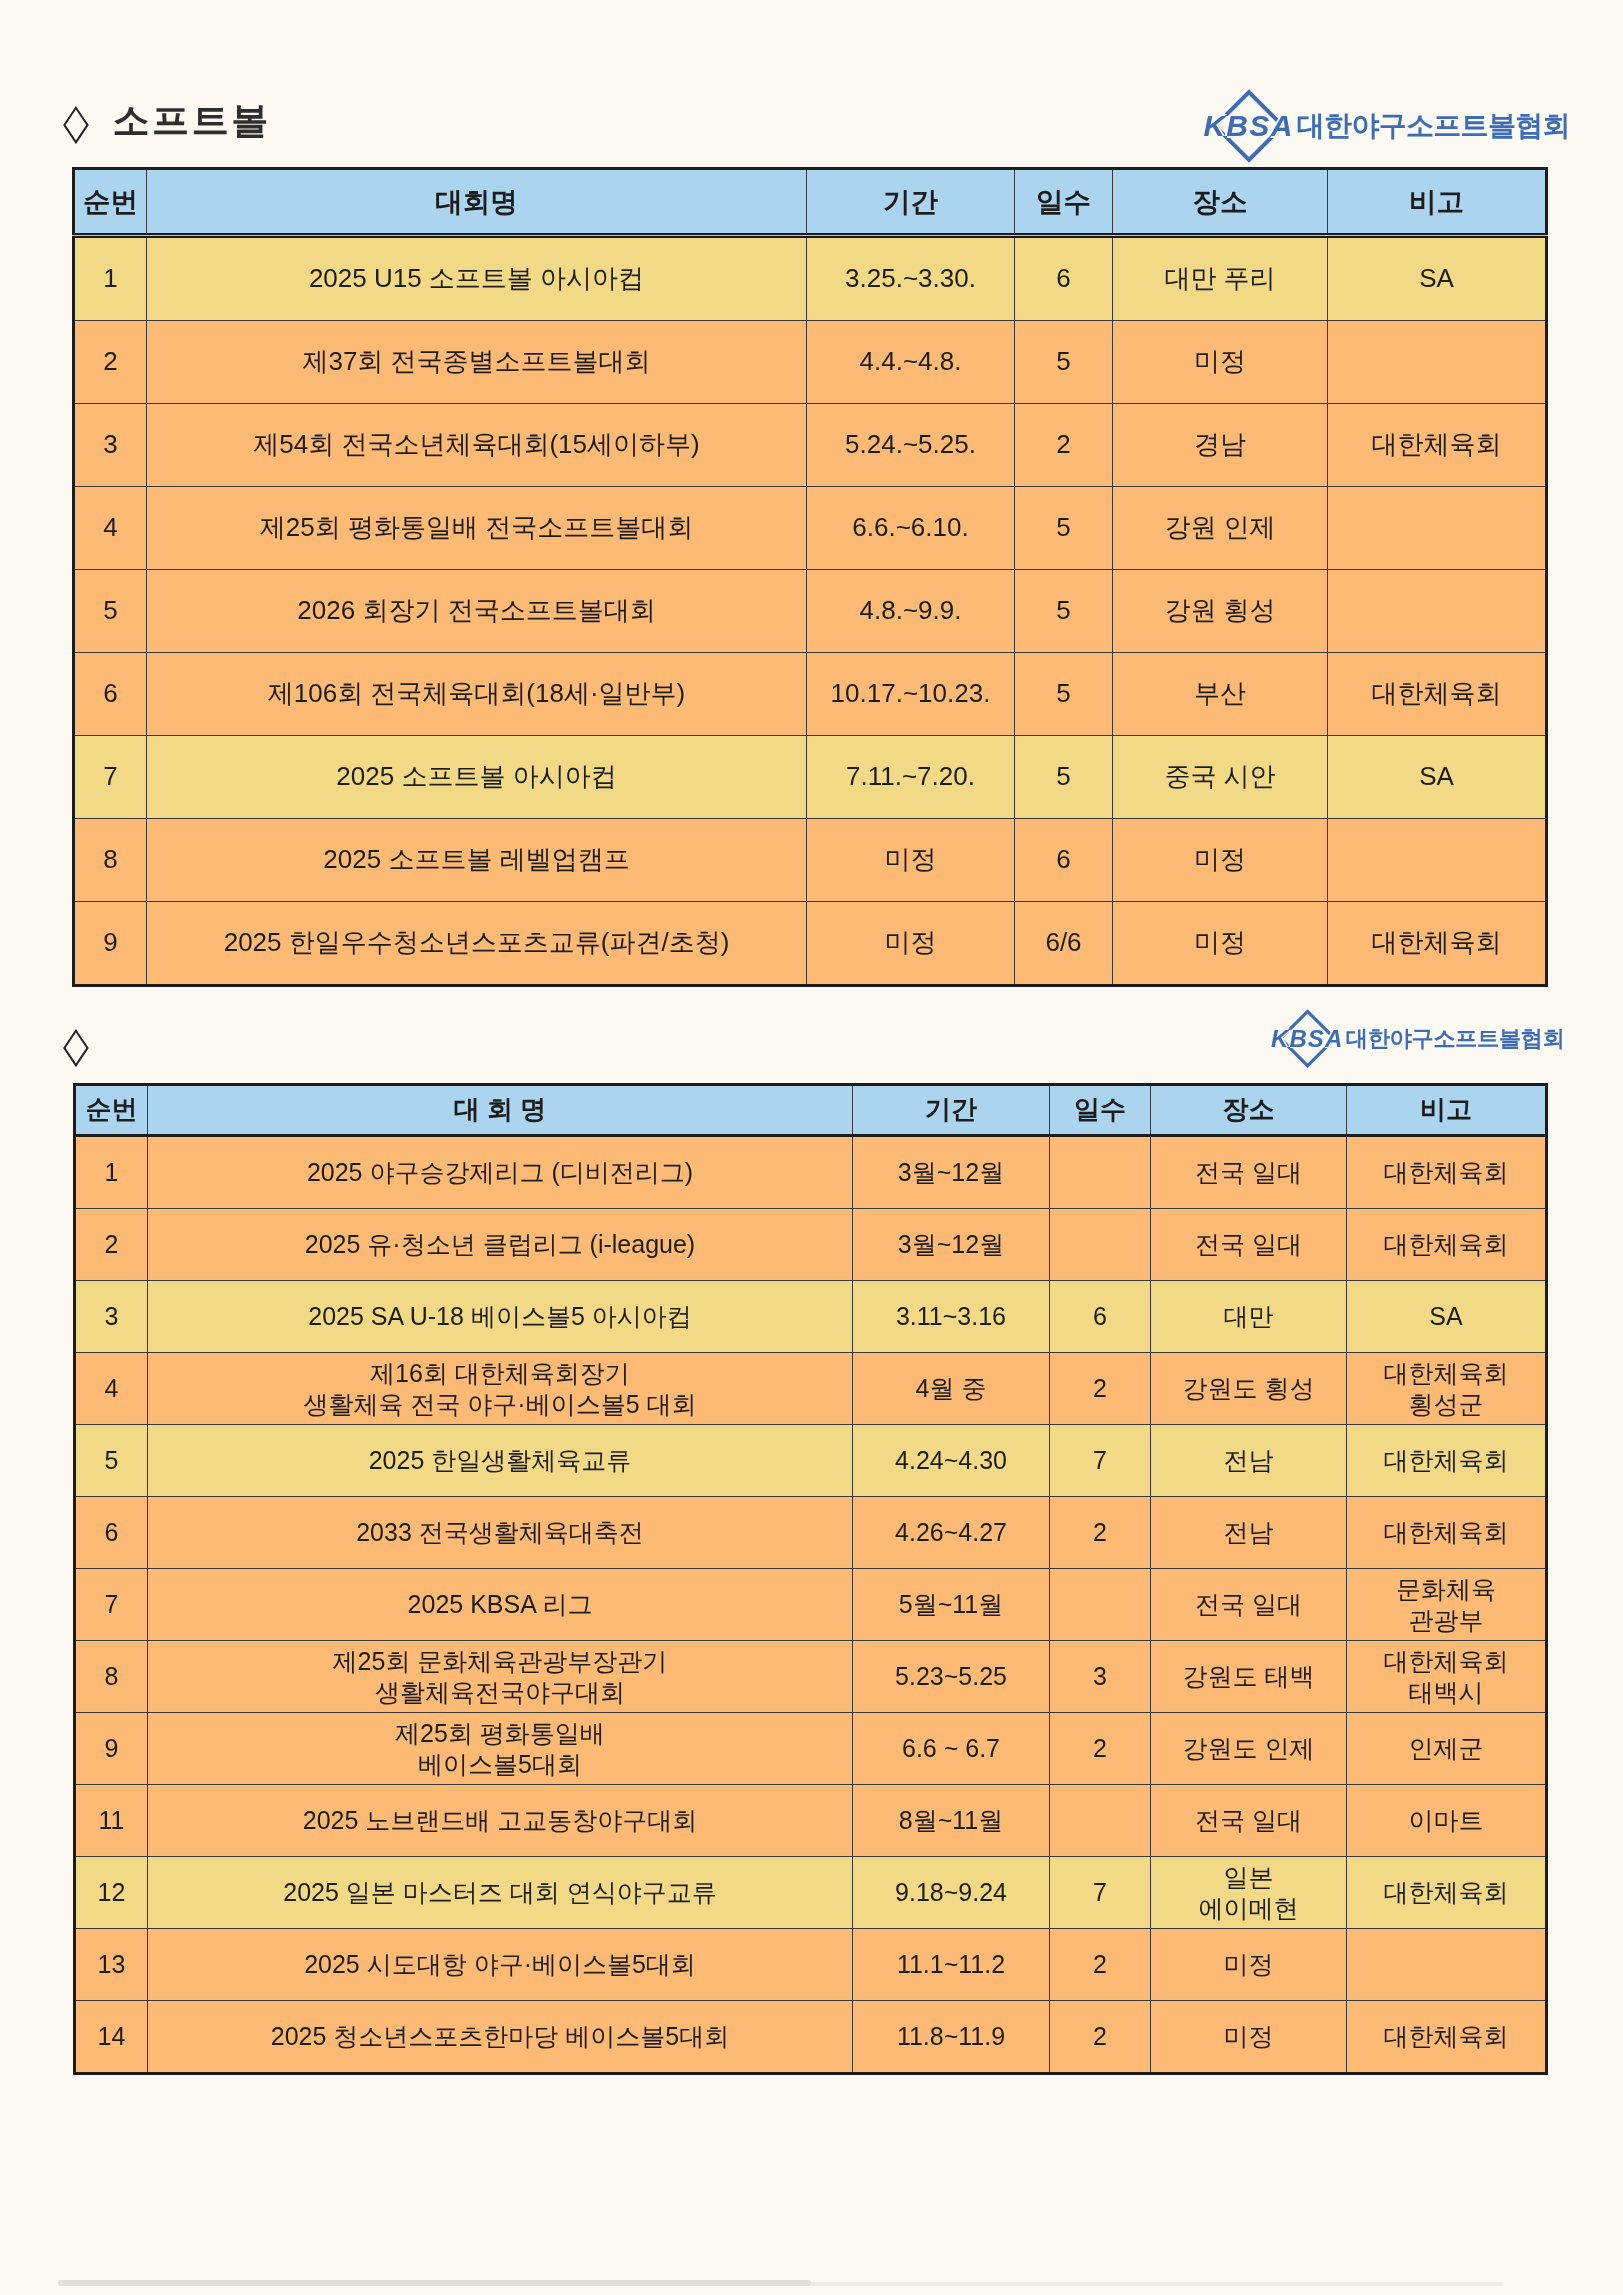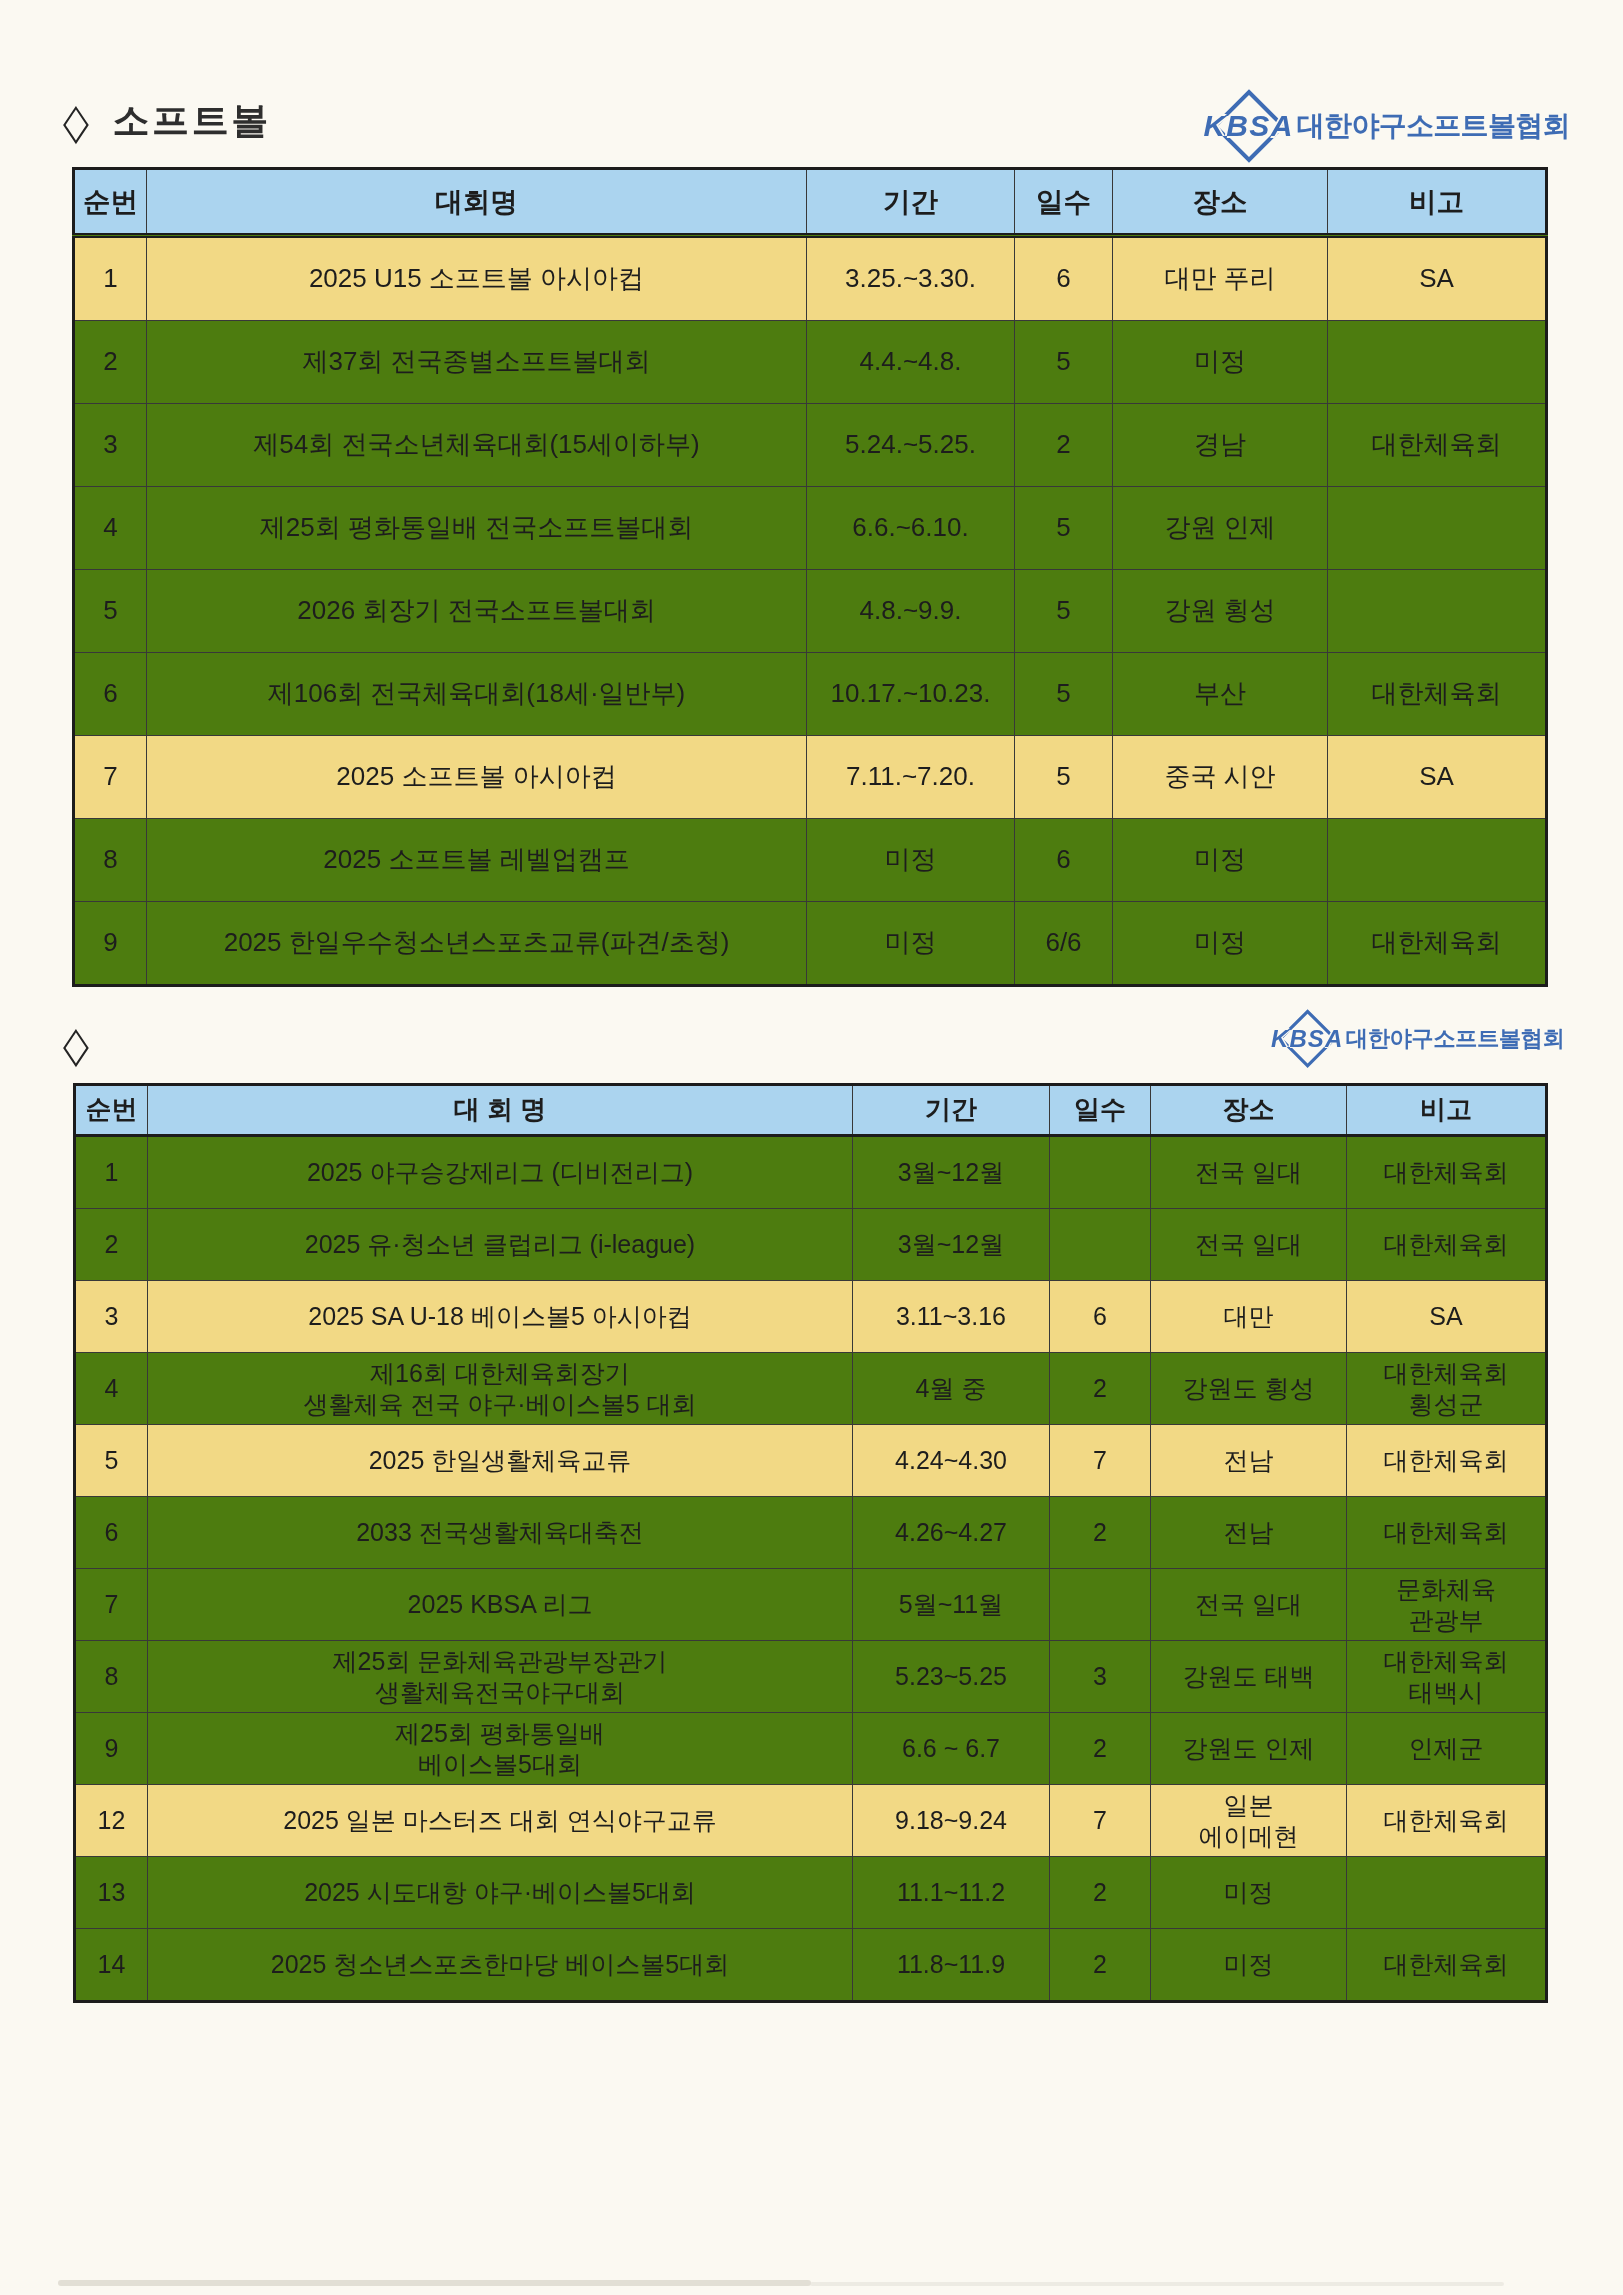--- a/index.html
+++ b/index.html
@@ -57,21 +57,21 @@
     font-size:28px;font-weight:bold;
     letter-spacing:-0.7px;
     color:var(--logo_blue,#3e6cb4);
   }
   #logo1{left:1212px;top:89px;}
   #logo2{left:1278px;top:1009px;transform:scale(0.80);transform-origin:left top;}
   
   table{
     position:absolute;
     border-collapse:collapse;table-layout:fixed;
-    background:#4d7c0f;
+    background:#fdba74;
     border:3.9px solid var(--border,#1c1c1c);
   }
   th,td{
     border:1.6px solid #383838;
     text-align:center;vertical-align:middle;
     padding:0 5.2px;
     overflow:hidden;
     line-height:1.22;
   }
   th{
@@ -305,20 +305,28 @@
           <td class="c-note">대한체육회<br>태백시</td>
         </tr>
         <tr>
           <td class="c-no">9</td>
           <td class="c-name">제25회 평화통일배<br>베이스볼5대회</td>
           <td class="c-period">6.6 ~ 6.7</td>
           <td class="c-days">2</td>
           <td class="c-place">강원도 인제</td>
           <td class="c-note">인제군</td>
         </tr>
+        <tr>
+          <td class="c-no">11</td>
+          <td class="c-name">2025 노브랜드배 고교동창야구대회</td>
+          <td class="c-period">8월~11월</td>
+          <td class="c-days"></td>
+          <td class="c-place">전국 일대</td>
+          <td class="c-note">이마트</td>
+        </tr>
         <tr class="hl">
           <td class="c-no">12</td>
           <td class="c-name">2025 일본 마스터즈 대회 연식야구교류</td>
           <td class="c-period">9.18~9.24</td>
           <td class="c-days">7</td>
           <td class="c-place">일본<br>에이메현</td>
           <td class="c-note">대한체육회</td>
         </tr>
         <tr>
           <td class="c-no">13</td>

